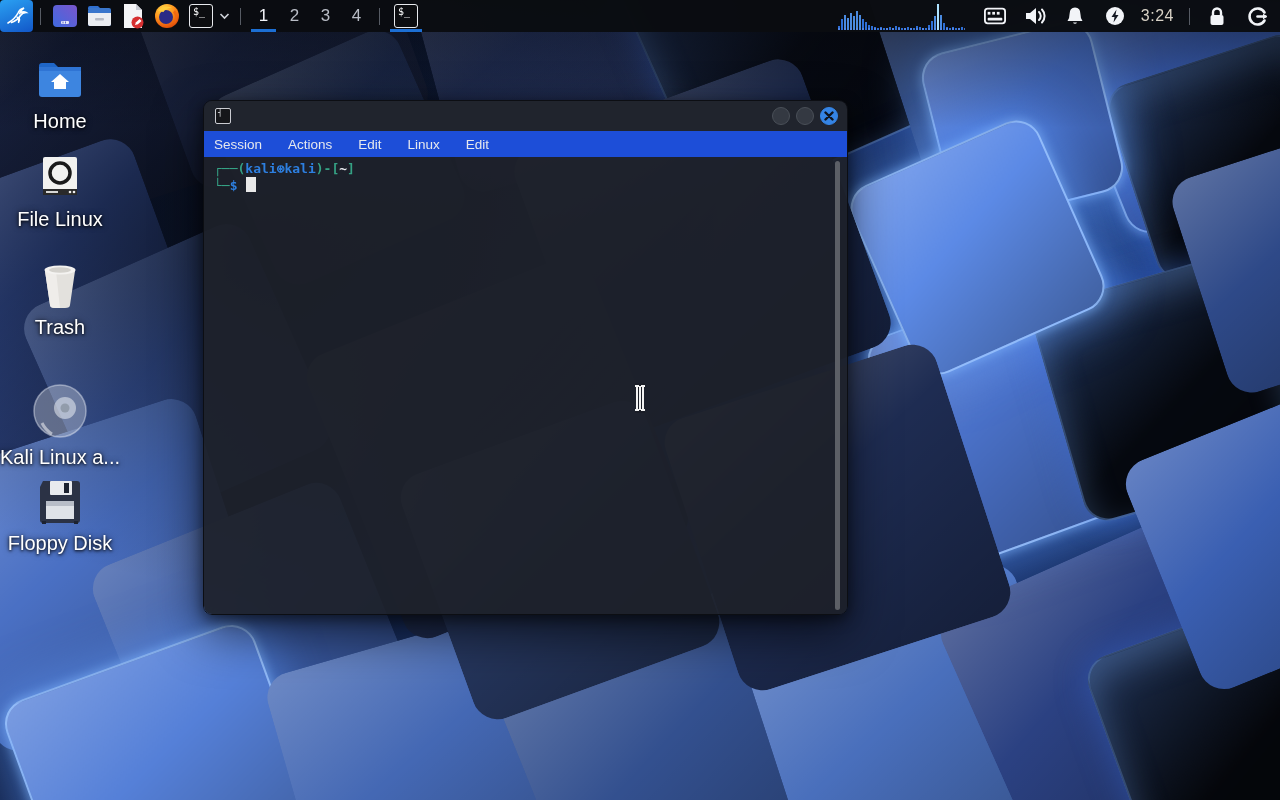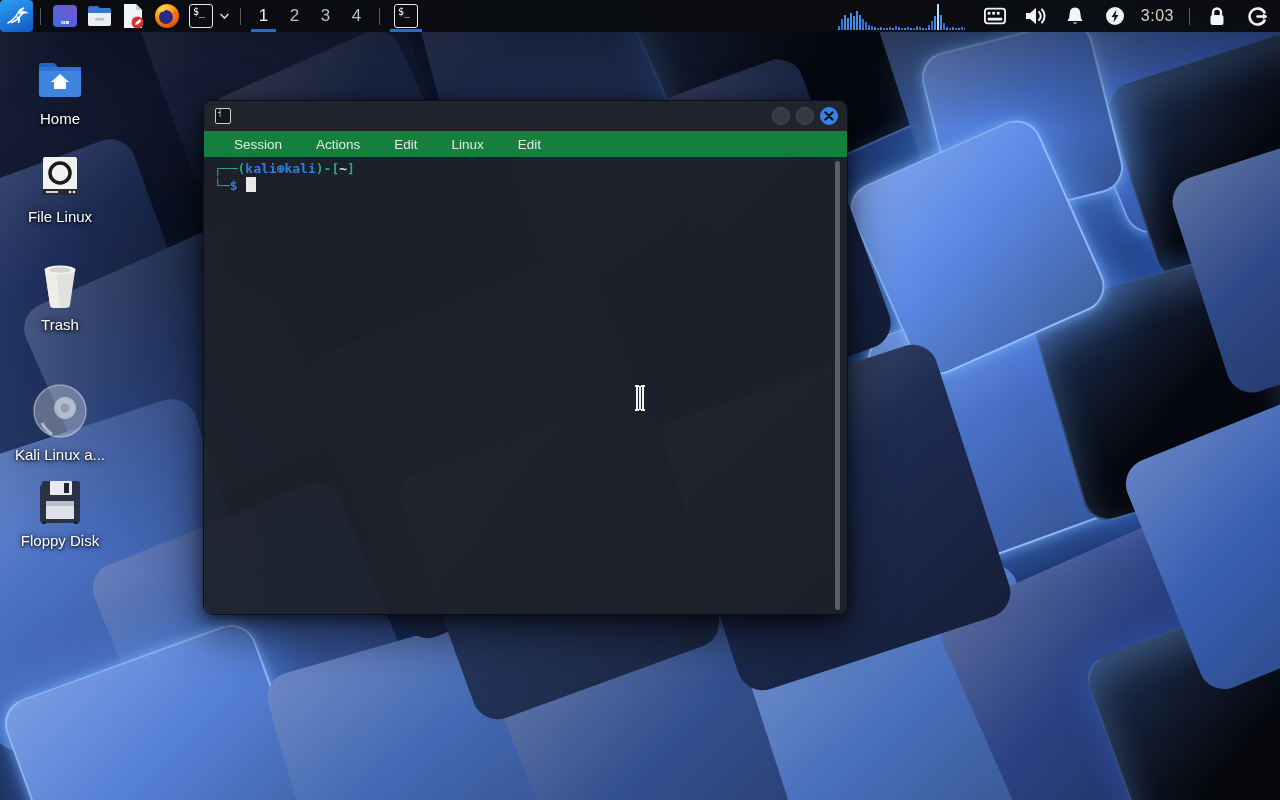--- a/index.html
+++ b/index.html
@@ -44,36 +44,36 @@
   #cpu-graph .bar { width:2px; background:#2e6fd6; flex:none; }
   #cpu-graph::after { content:""; position:absolute; left:0; right:0; bottom:0; height:2px;
     background:repeating-linear-gradient(90deg, rgba(90,140,240,.75) 0 2px, transparent 2px 6px); }
   .tray-icon { width:22px; height:22px; margin:0 9px; display:flex; align-items:center; justify-content:center; flex:none; }
   #clock { font-size:16px; color:#d8d2c6; margin:0 8px 0 6px; letter-spacing:.5px; }
 
   
   .desk-icon { position:absolute; left:8px; width:104px; display:flex; flex-direction:column; align-items:center;
     z-index:2; cursor:default; }
   .desk-icon .ic { height:48px; display:flex; align-items:center; justify-content:center; }
-  .desk-icon .lbl { margin-top:6px; font-size:15px; color:#fff;
+  .desk-icon .lbl { margin-top:6px; font-size:20px; color:#fff;
     text-shadow:0 1px 3px rgba(0,0,0,.95), 0 0 6px rgba(0,0,0,.7); white-space:nowrap; }
 
   
   #term-window { position:absolute; left:203px; top:100px; width:645px; height:515px; z-index:5;
     border-radius:9px; overflow:hidden; box-shadow:0 18px 48px rgba(0,0,0,.6), 0 4px 14px rgba(0,0,0,.5);
     border:1px solid #0c0e13; display:flex; flex-direction:column; }
   #titlebar { height:30px; background:#20242d; display:flex; align-items:center; position:relative; flex:none; }
   #title-icon { width:16px; height:16px; margin-left:11px; background:#15161a; border:1.5px solid #caccd2;
     border-radius:2px; color:#e8eaee; font-family:"DejaVu Sans Mono",monospace; font-size:7px; line-height:7px;
     padding:1px 0 0 2px; }
   #win-title { position:absolute; left:0; right:0; text-align:center; font-size:12.5px; font-weight:bold; color:#e9ebf0; }
   .win-btns { position:absolute; right:9px; top:6px; display:flex; gap:6px; }
   .wbtn { width:18px; height:18px; border-radius:50%; background:#343942; border:1px solid #4a5058; }
   .wbtn.close { background:#3584e4; border-color:#3584e4; display:flex; align-items:center; justify-content:center; }
-  #menubar { height:26px; background:#15803d; display:flex; align-items:center; padding-left:21px; gap:16px; flex:none; }
+  #menubar { height:26px; background:#1d4ed8; display:flex; align-items:center; padding-left:1px; gap:8px; flex:none; }
   .menu-item { font-size:13.5px; color:#e6e8ed; padding:3px 9px; }
   #term-body { flex:1; background:rgba(29,32,41,.93); position:relative;
     font-family:"DejaVu Sans Mono","Liberation Mono",monospace; font-size:13px; line-height:16px;
     padding:4px 0 0 10px; color:#e8eaf0; }
   #term-body .line { white-space:pre; font-weight:bold; }
   .c-frame { color:#35a184; }
   .c-user { color:#2d7fe0; }
   .c-path { color:#eceef2; }
   .cursor-block { display:inline-block; width:10px; height:15px; background:#e8e8e8; vertical-align:-2px; margin-left:1px; }
   #scrollbar { position:absolute; right:7px; top:4px; bottom:4px; width:5px; background:#5c5f66; border-radius:3px; }
@@ -357,21 +357,21 @@
         <path d="M10 1.5 q5.5 0 5.5 7 q0 4.5 2 6.5 h-15 q2-2 2-6.5 q0-7 5.5-7" fill="#f2f4f8"></path>
         <path d="M8 16.5 a2.2 2.2 0 0 0 4 0" fill="#f2f4f8"></path>
       </svg>
     </div>
     <div class="tray-icon">
       <svg width="20" height="20" viewBox="0 0 20 20">
         <circle cx="10" cy="10" r="9" fill="#f2f4f8"></circle>
         <path d="M11.5 3.5 L6.5 11 h3 l-1 5.5 L13.5 9 h-3 z" fill="#141824"></path>
       </svg>
     </div>
-    <div id="clock">3:03</div>
+    <div id="clock">3:24</div>
     <div class="p-sep"></div>
     <div class="tray-icon">
       <svg width="18" height="21" viewBox="0 0 18 21">
         <path d="M5 9 V6.5 a4 4 0 0 1 8 0 V9" fill="none" stroke="#f2f4f8" stroke-width="2.4"></path>
         <rect x="2.5" y="9" width="13" height="10" rx="2" fill="#f2f4f8"></rect>
       </svg>
     </div>
     <div class="tray-icon" style="margin-right:12px">
       <svg width="21" height="21" viewBox="0 0 21 21">
         <path d="M17.5 6.5 A8 8 0 1 0 17.5 14.5" fill="none" stroke="#f2f4f8" stroke-width="2.6" stroke-linecap="round"></path>

